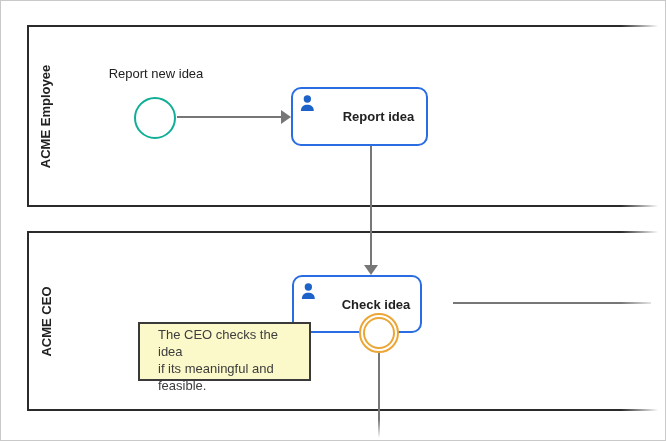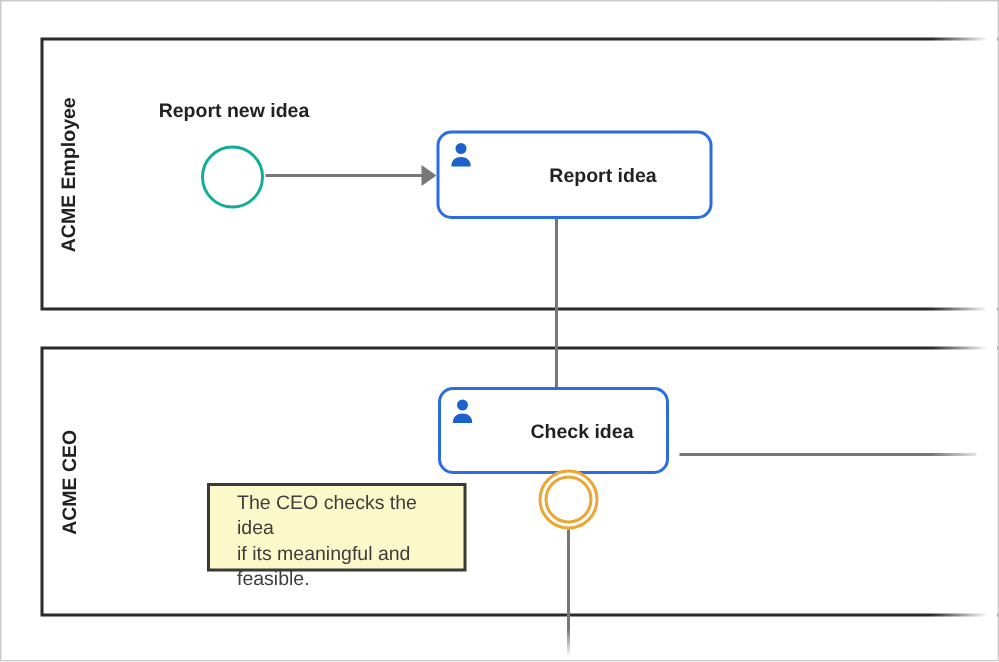--- a/index.html
+++ b/index.html
@@ -17,21 +17,21 @@
   .pool-name-band {
     position:absolute; left:0; top:0; bottom:0; width:34px;
     display:flex; align-items:center; justify-content:center;
   }
   .pool-name {
     transform:rotate(-90deg); white-space:nowrap;
     font-size:13px; font-weight:bold; color:var(--label-text,#212121);
   }
   .ext-label {
     position:absolute; left:94px; top:65px; width:122px; text-align:center;
-    font-size:13px; font-weight:bold; color:var(--label-text,#212121);
+    font-size:13px; font-weight:normal; color:var(--label-text,#212121);
   }
   .event-start {
     position:absolute; left:133px; top:96px; width:42px; height:42px;
     box-sizing:border-box; border:2px solid var(--start-event,#10af95);
     border-radius:50%; background:#fff;
   }
   .flow { position:absolute; background:var(--flow,#777777); }
   #flow-start-to-report { left:176px; top:115px; width:105px; height:2px; }
   #flow-report-to-check { left:369px; top:145px; width:2px; height:120px; }
   #flow-check-right { left:452px; top:301px; width:198px; height:2px; }
@@ -46,22 +46,22 @@
   }
   .arrow-down {
     position:absolute; left:363px; top:264px; width:0; height:0;
     border-left:7px solid transparent; border-right:7px solid transparent;
     border-top:10px solid var(--flow,#777777);
   }
   .task {
     position:absolute; box-sizing:border-box; background:#fff;
     border:2px solid var(--task-border,#2a6de2); border-radius:10px;
   }
-  #task-report { left:290px; top:86px; width:184px; height:59px; }
-  #task-check { left:291px; top:257px; width:154px; height:58px; z-index:2; }
+  #task-report { left:290px; top:86px; width:137px; height:59px; }
+  #task-check { left:291px; top:274px; width:130px; height:58px; z-index:2; }
   .task-label {
     position:absolute; left:0; right:0; top:0; bottom:0;
     display:flex; align-items:center; justify-content:center; padding-left:38px;
     font-size:13px; font-weight:bold; color:var(--label-text,#212121);
   }
   .task-icon { position:absolute; left:5px; top:4px; width:20px; height:20px; }
   .task-icon svg { width:100%; height:100%; fill:var(--user-icon,#1d62c9); }
   .event-boundary {
     position:absolute; left:358px; top:312px; width:40px; height:40px;
     box-sizing:border-box; border:2px solid var(--boundary-event,#eca636);

